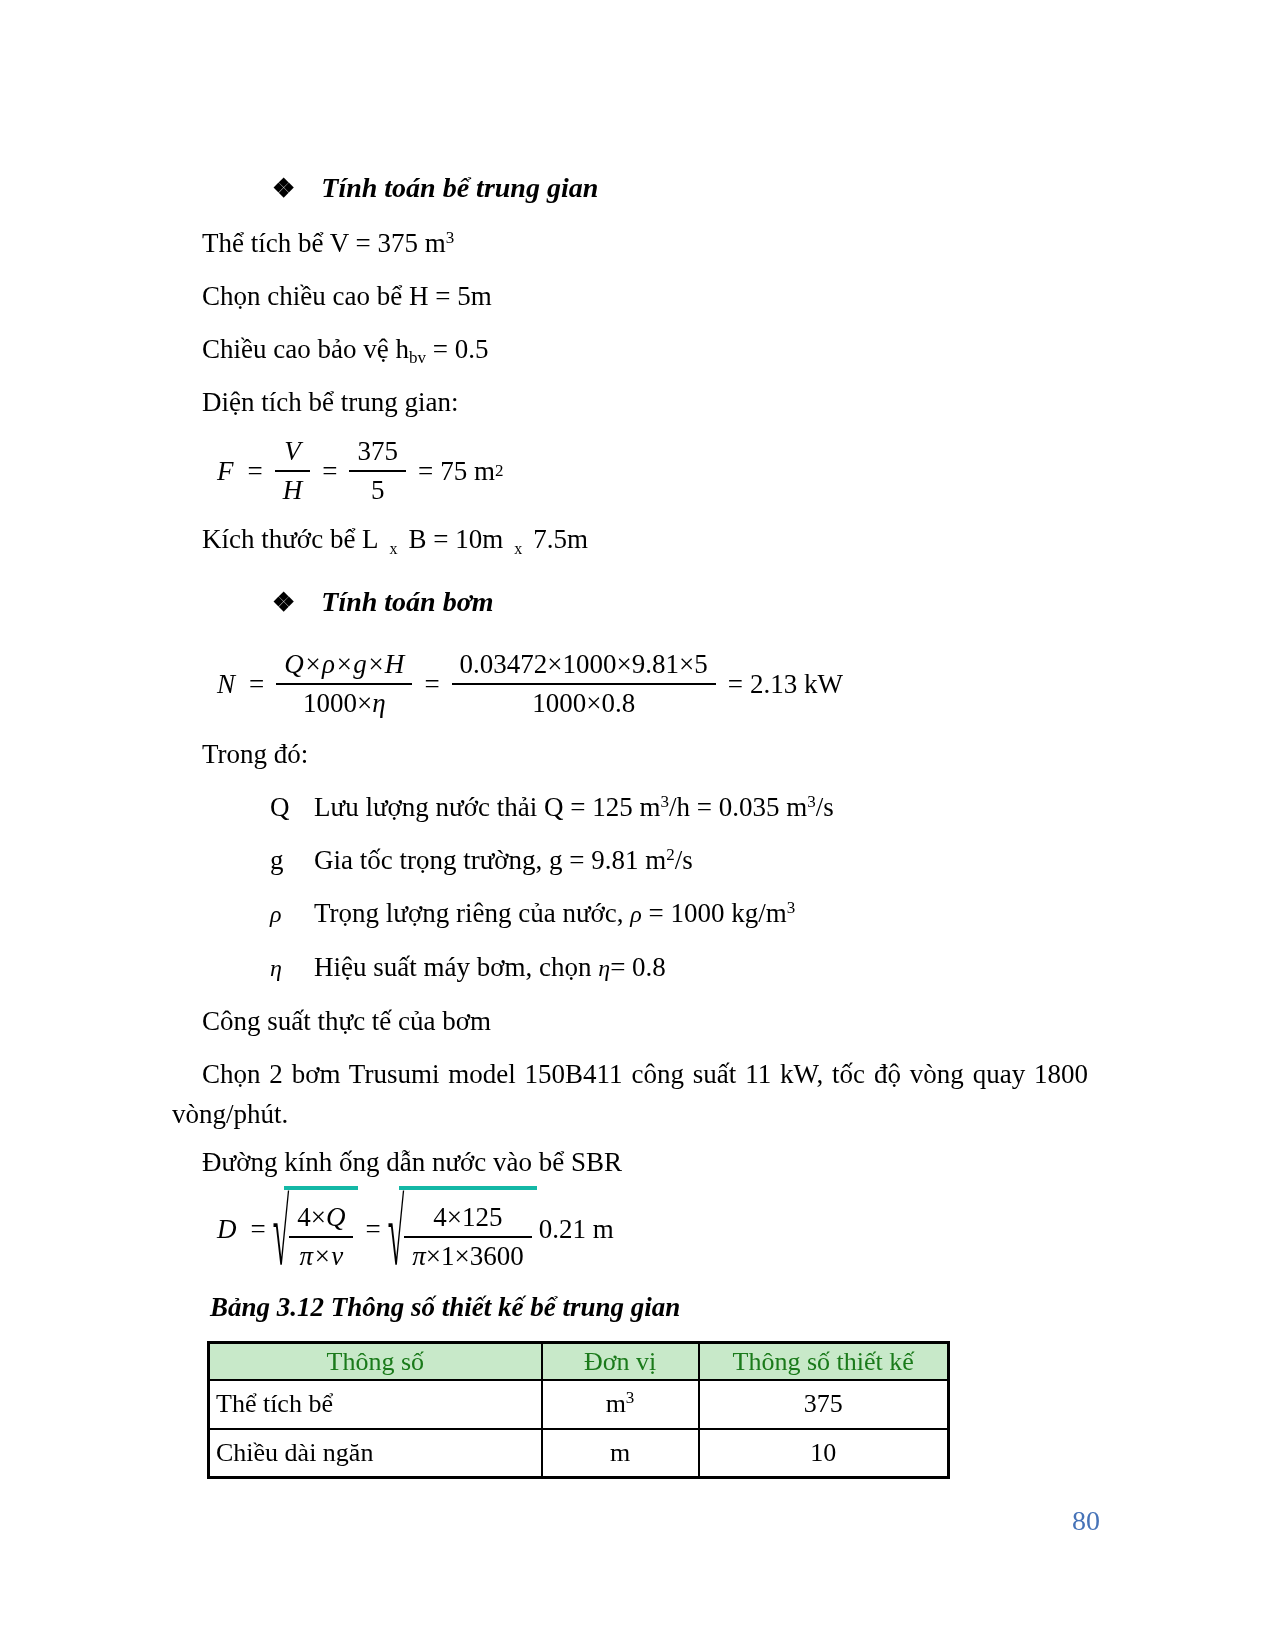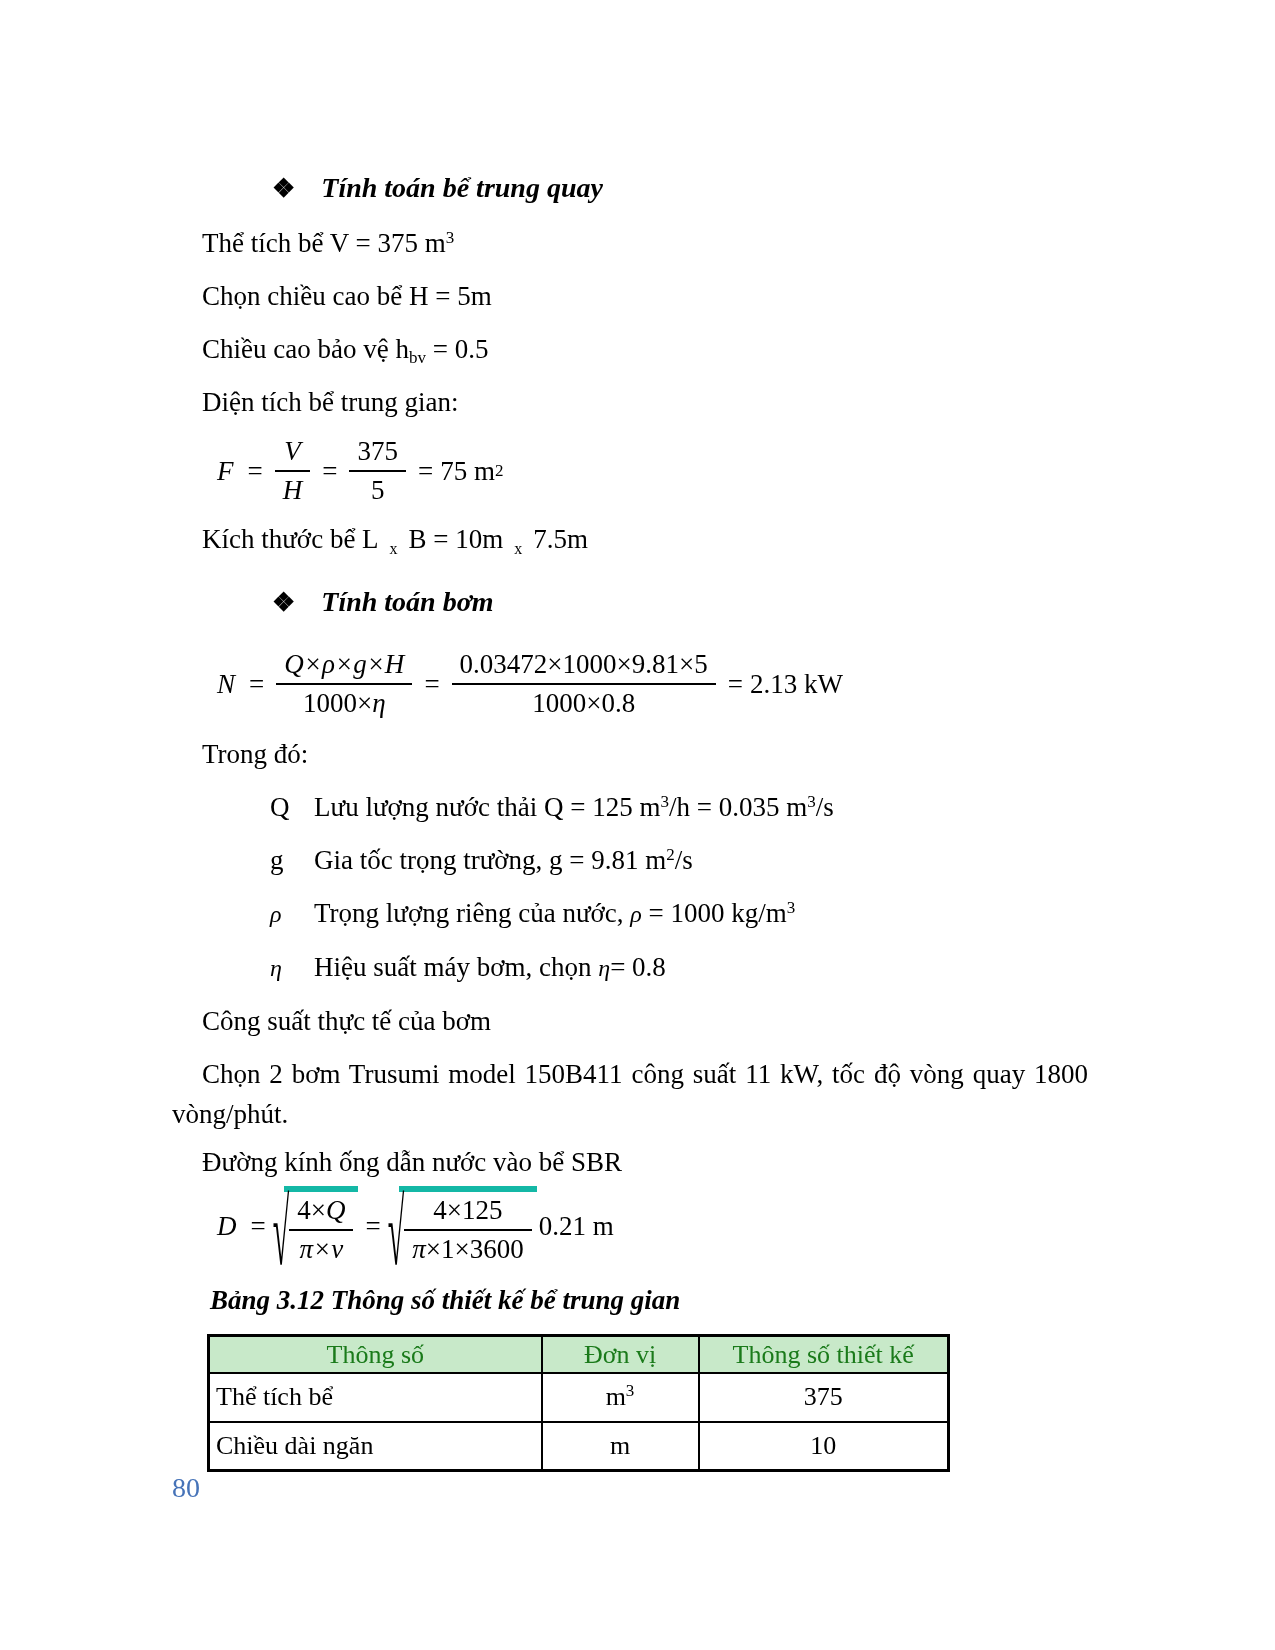--- a/index.html
+++ b/index.html
@@ -56,21 +56,21 @@
   .frac .num { padding: 1px 8px 3px; }
   .frac .den { border-top: 2px solid #000; padding: 3px 8px 1px; }
   .formula-n { margin-top: 8px; margin-bottom: 14px; }
   .formula-d { margin-top: 4px; margin-bottom: 6px; }
   .sqrt { display: inline-flex; align-items: flex-start; }
   .sqrt .rad {
     display: inline-block; font-size: 30px;
     transform: scaleY(3.1); transform-origin: top;
     margin-right: -5px; line-height: 1;
   }
-  .sqrt .radicand { border-top: 6px solid #14b8a6; padding-top: 2px; }
+  .sqrt .radicand { border-top: 4px solid #14b8a6; padding-top: 11px; }
   .result-after { margin-left: 2px; }
   
   .caption {
     font-weight: bold; font-style: italic;
     font-size: 27px; line-height: 40px;
     margin: 14px 0 14px 38px;
   }
   
   table.spec {
     border-collapse: collapse;
@@ -86,32 +86,33 @@
     font-weight: normal;
     font-size: 26px;
     height: 37px;
     text-align: center;
   }
   table.spec td { font-size: 26px; height: 49px; padding: 1px 6px; }
   td.c-param { text-align: left; padding-left: 10px; }
   td.c-unit, td.c-val { text-align: center; }
   
   .page-num {
-    text-align: left;
+    margin-top: 26px;
+    text-align: right;
     color: var(--page_number_blue);
     font-size: 28px;
   }
 </style>
 </head>
 <body>
 
 <div class="page">
 
   <div class="heading">
-    <span class="bullet">❖</span><span>Tính toán bể trung quay</span>
+    <span class="bullet">❖</span><span>Tính toán bể trung gian</span>
   </div>
 
   <p class="body"><span>Thể tích bể V = 375 m</span><sup class="s">3</sup></p>
 
   <p class="body"><span>Chọn chiều cao bể H = 5m</span></p>
 
   <p class="body"><span>Chiều cao bảo vệ h</span><sub class="b">bv</sub><span> = 0.5</span></p>
 
   <p class="body"><span>Diện tích bể trung gian:</span></p>
 

